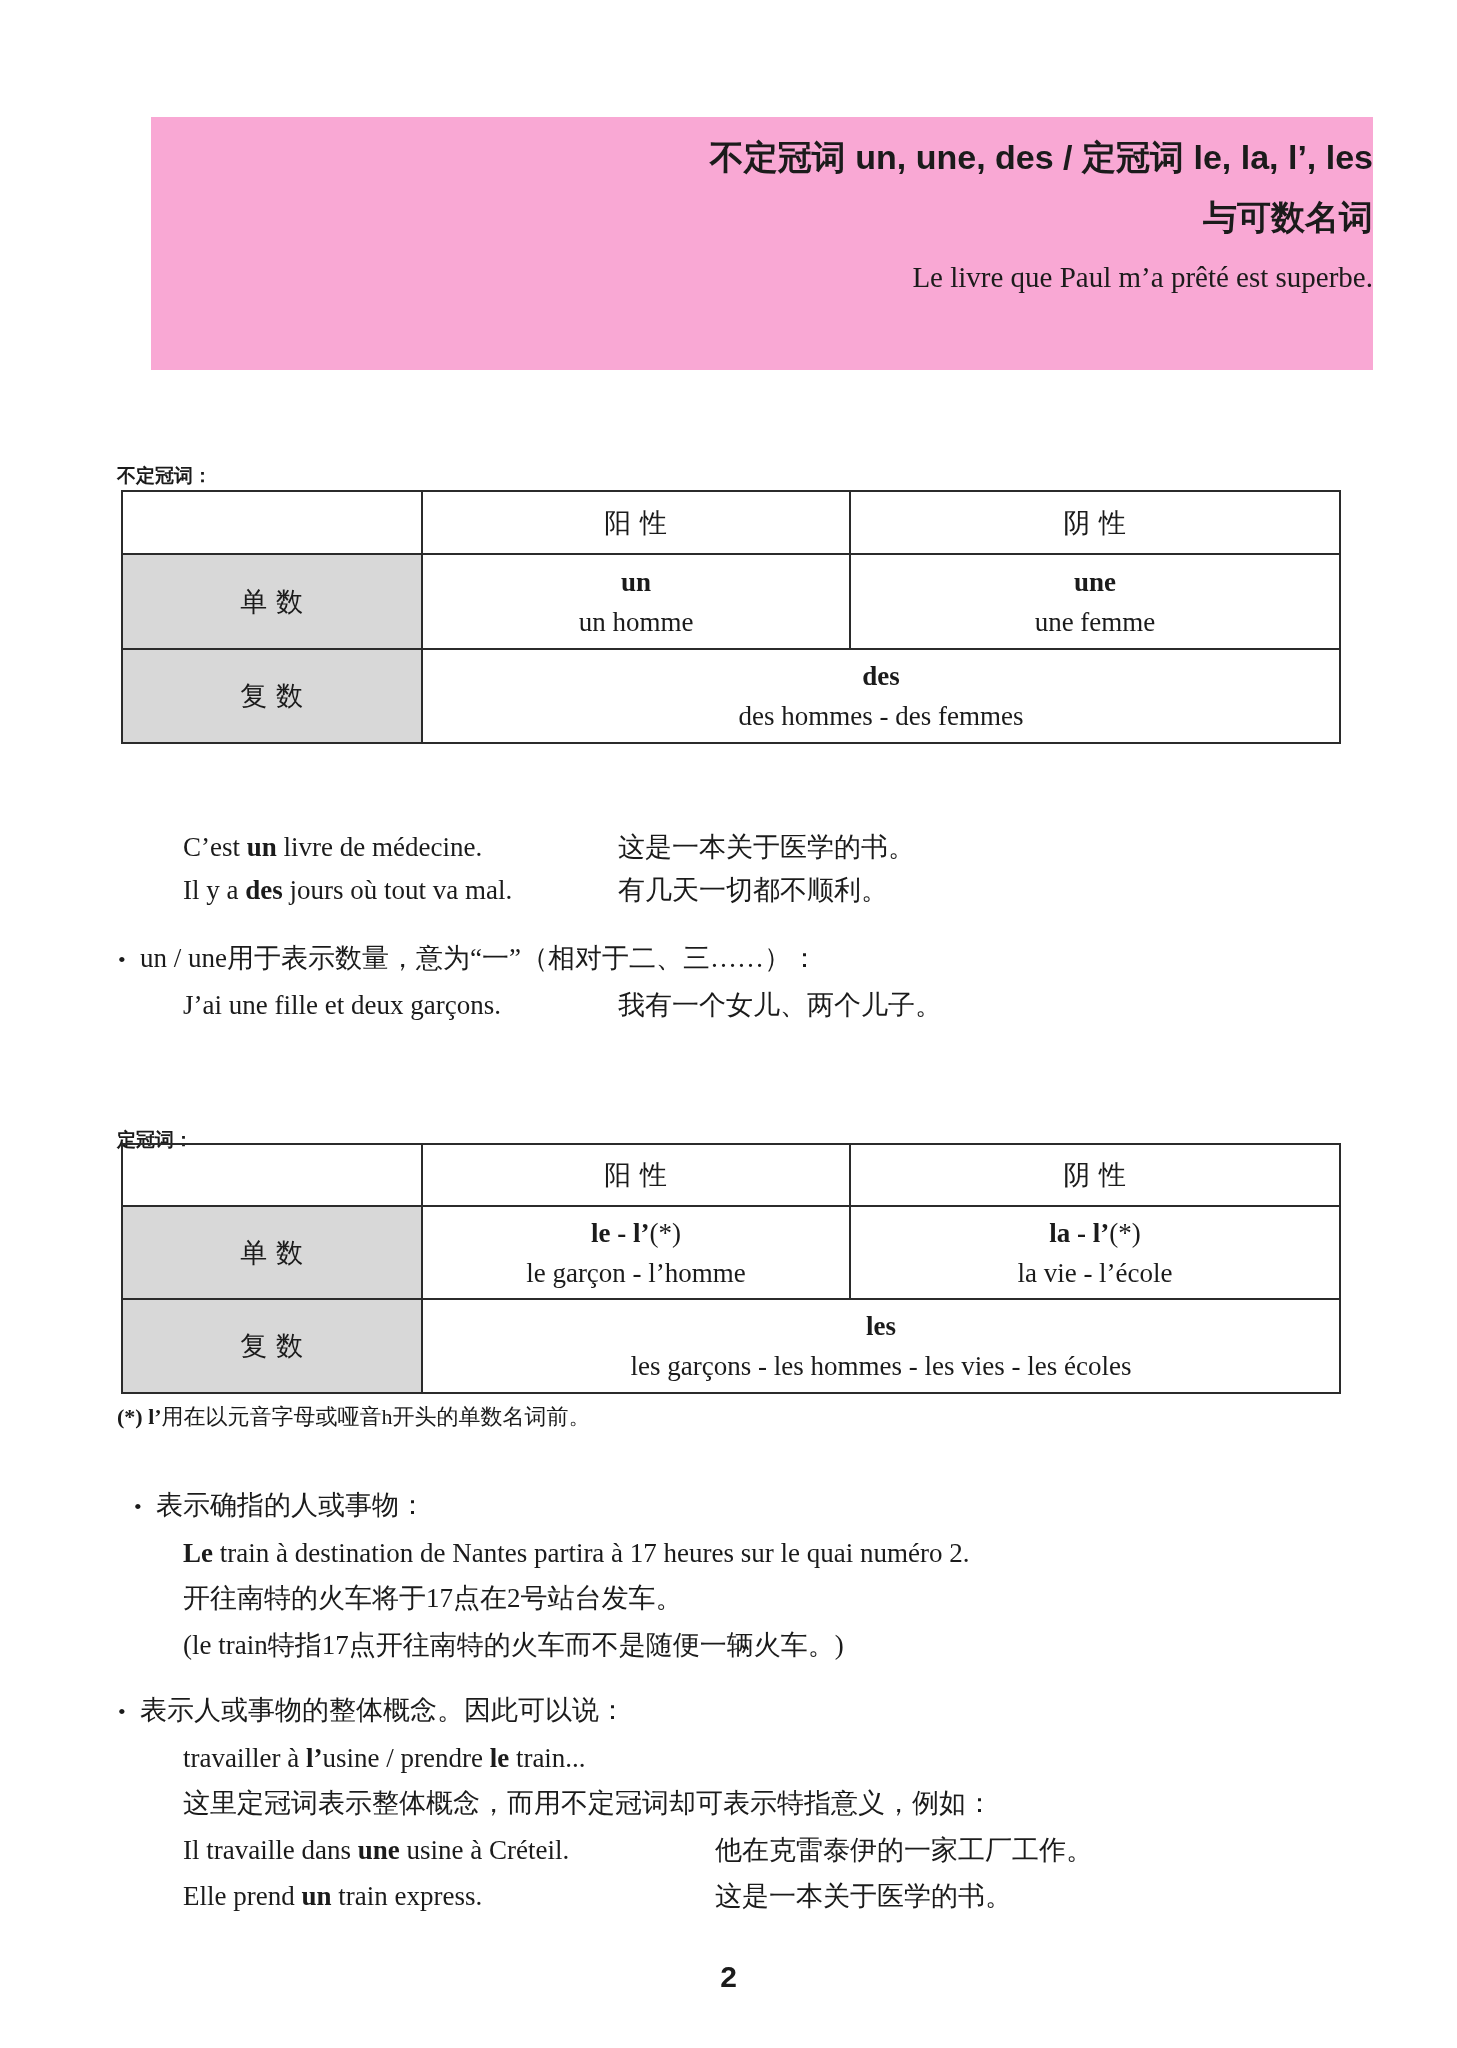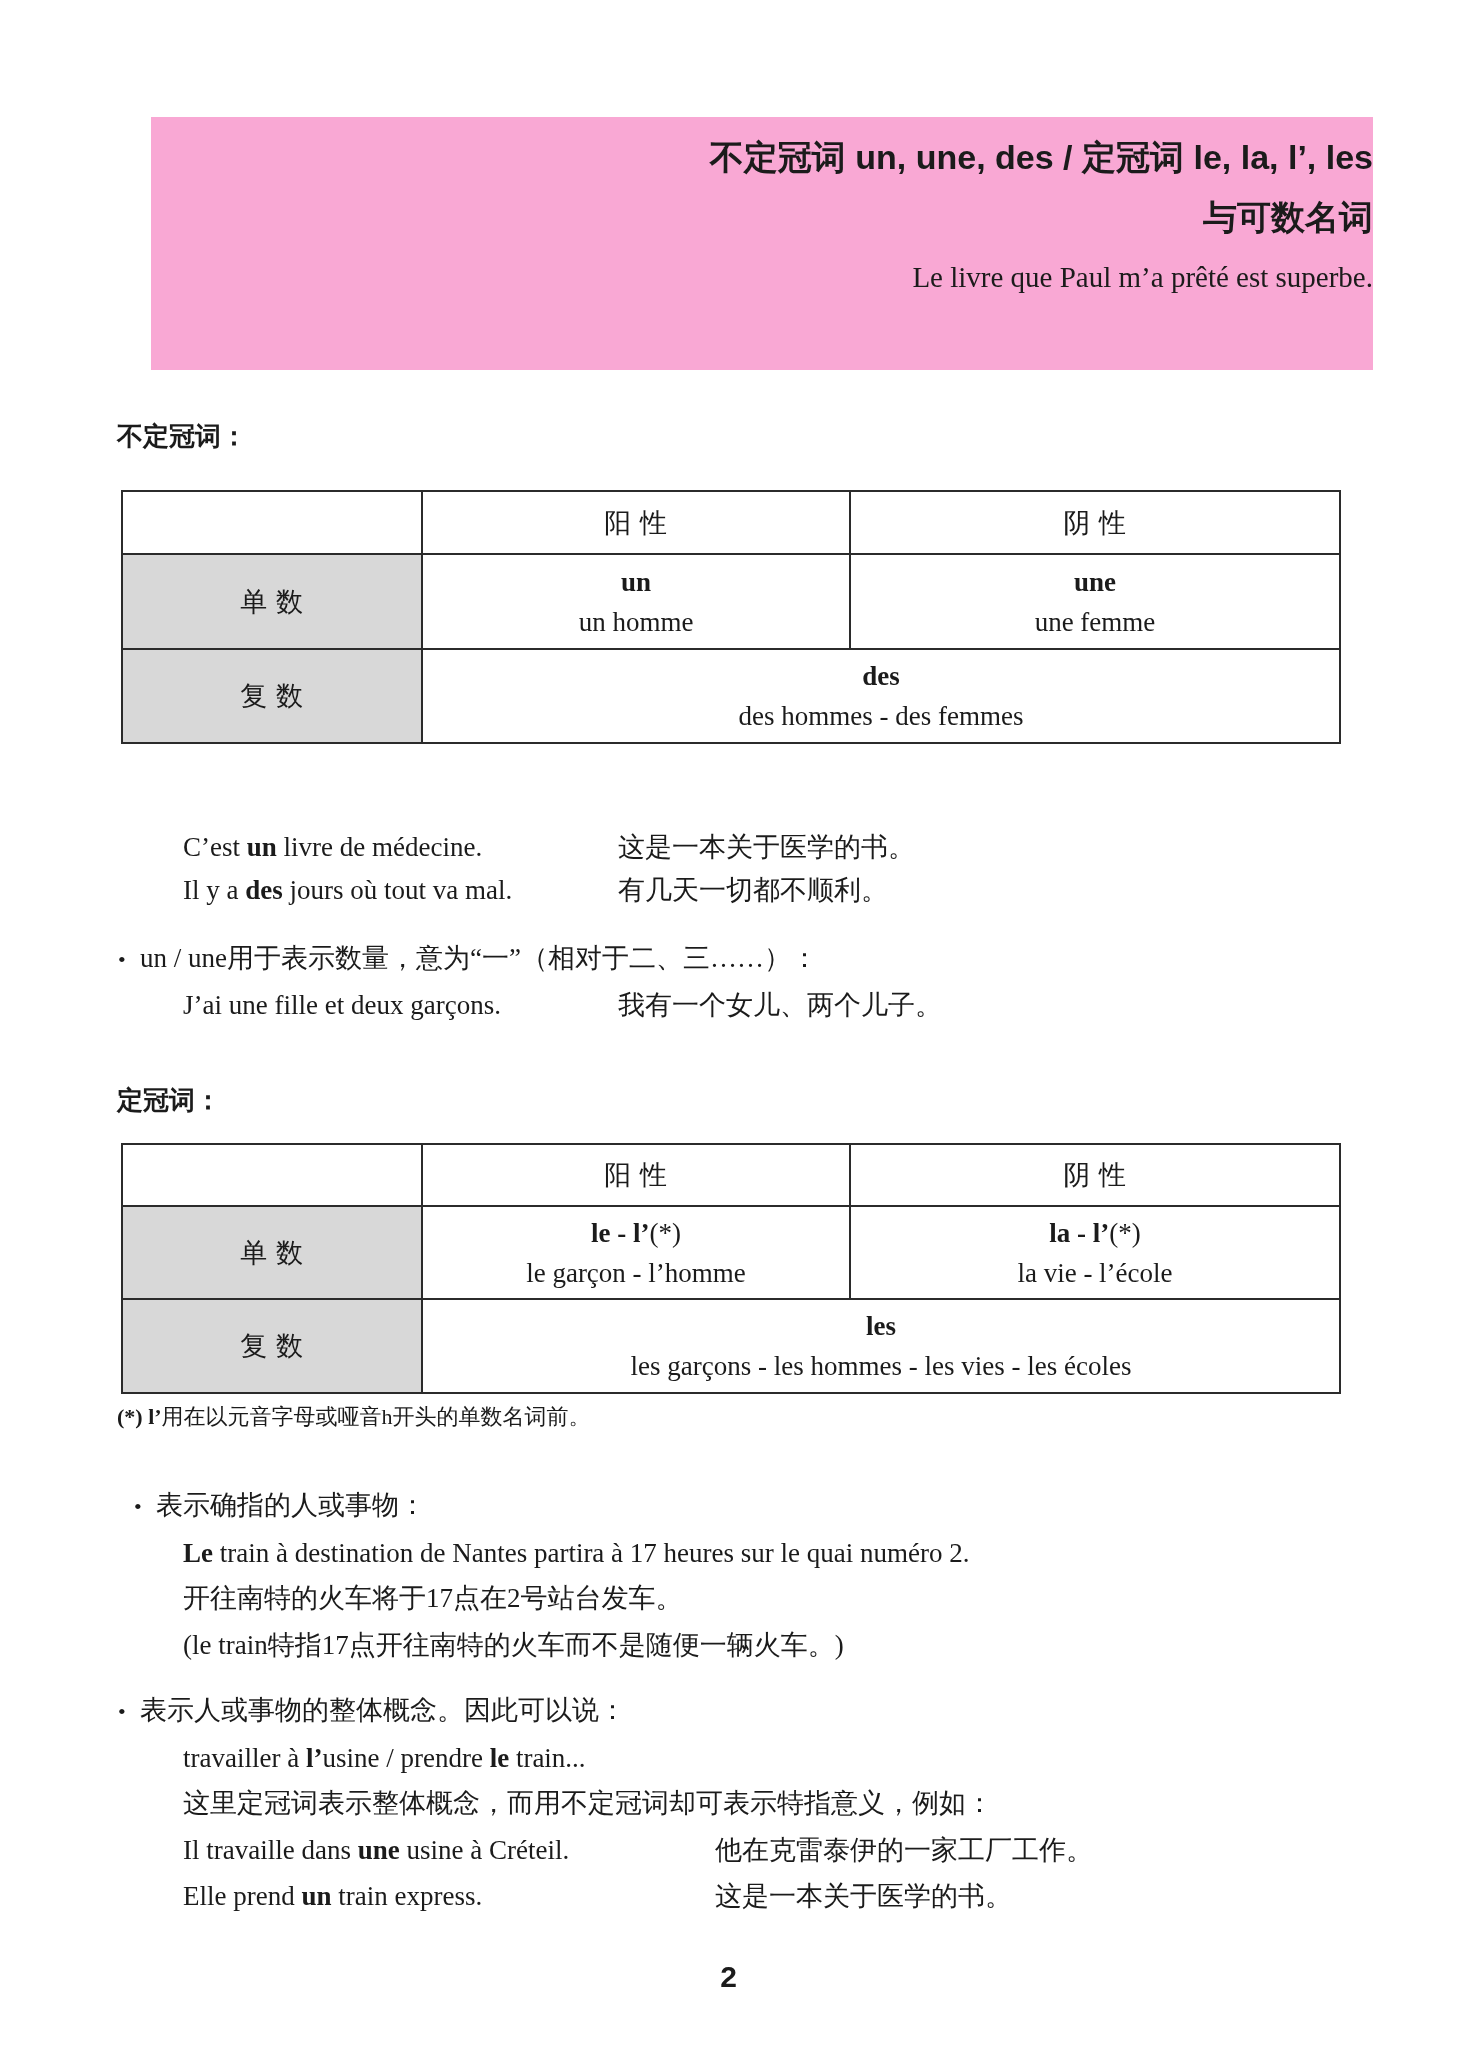--- a/index.html
+++ b/index.html
@@ -9,21 +9,21 @@
     background:#ffffff; color:#1b1b1b;
     font-family:"Liberation Serif", serif; overflow:hidden;
   }
   .abs { position:absolute; }
 
   
   .band { left:118px; top:117px; width:1222px; height:253px; background:#f9a8d4; text-align:right; padding-top:10px;margin-left:33px; }
   .band-title { font-family:"Liberation Sans", sans-serif; font-weight:700; font-size:34px; line-height:60px; white-space:nowrap; }
   .band-fr { font-size:29px; line-height:60px; white-space:nowrap; }
 
-  .sec-heading { font-family:"Liberation Sans", sans-serif; font-weight:700; font-size:26px; line-height:36px; white-space:nowrap; }
+  .sec-heading { font-family:"Liberation Sans", sans-serif; font-weight:700; font-size:19px; line-height:36px; white-space:nowrap;margin-top:40px; }
 
   
   .grid { border-collapse:collapse; table-layout:fixed; width:1218px; }
   .grid td { border:2px solid #2b2b2b; text-align:center; vertical-align:middle; padding:0; }
   .grid td.lab { background:#d8d8d8; }
   .cn { font-size:27px; letter-spacing:1px; }
   .art { font-weight:700; font-size:27px; line-height:40px; }
   .art .note { font-weight:400; }
   .exm { font-size:27px; line-height:40px; }
 

